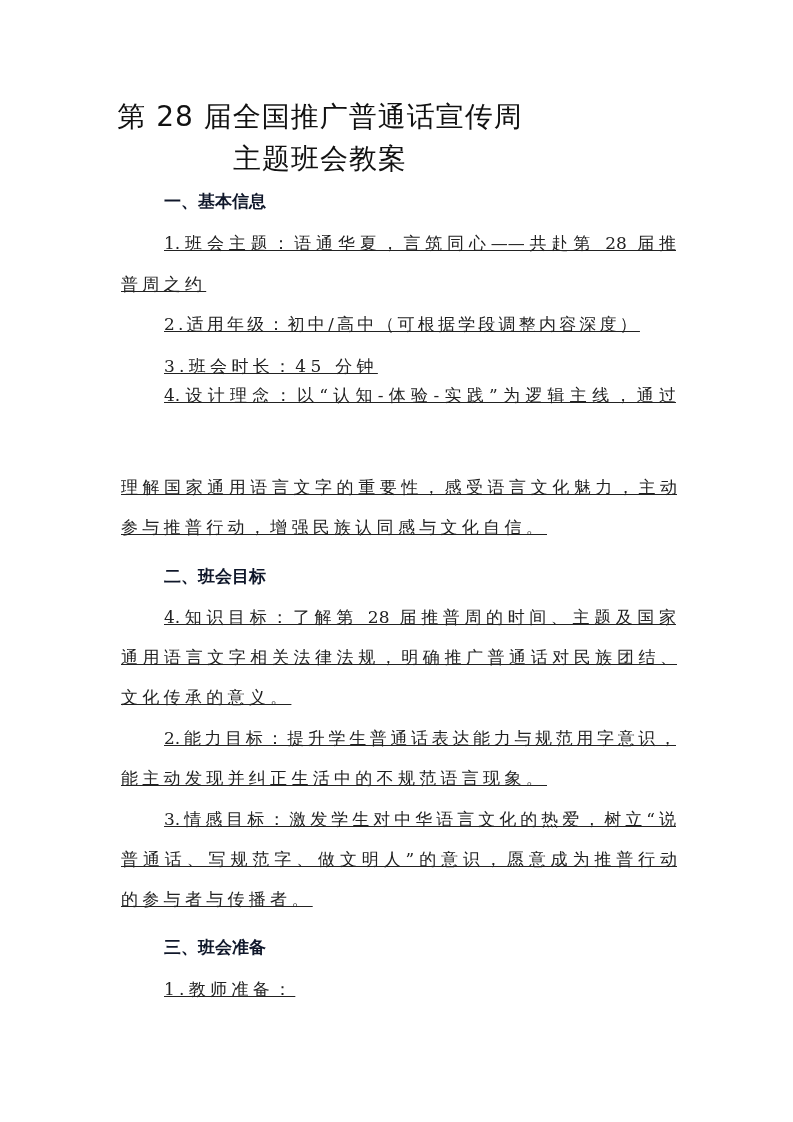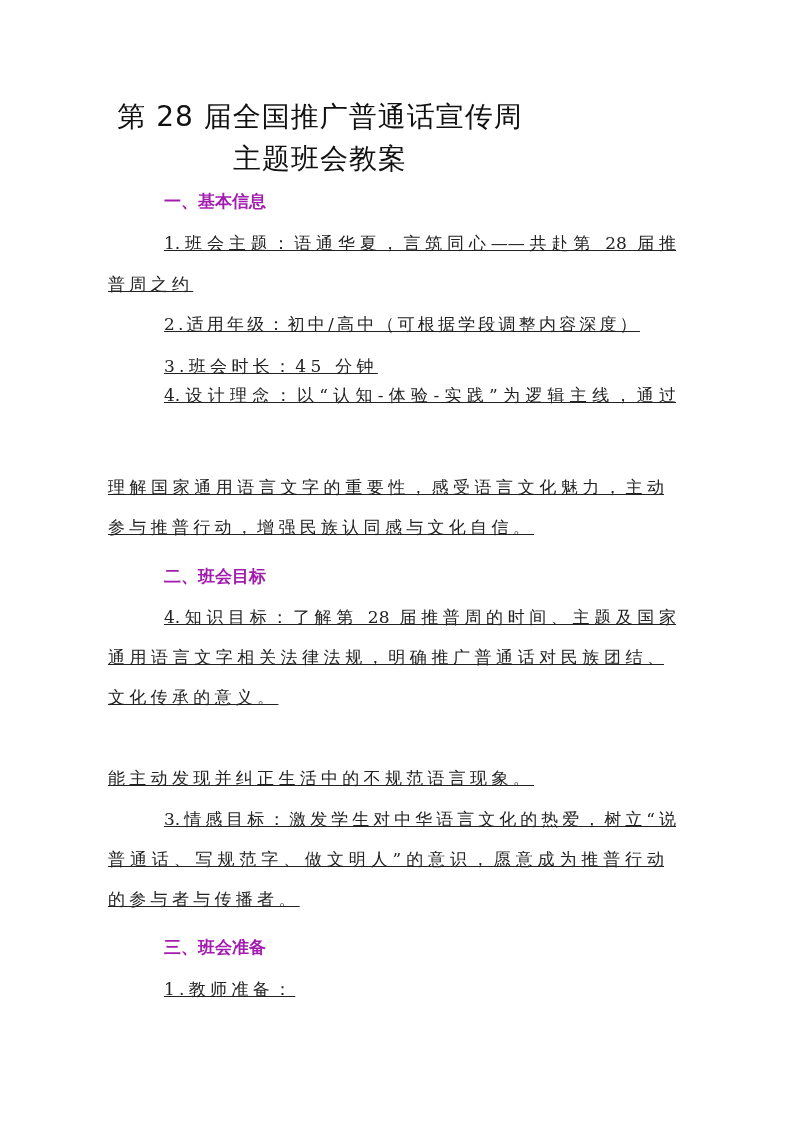--- a/index.html
+++ b/index.html
@@ -4,25 +4,25 @@
 <style>
   html, body { margin:0; padding:0; background:#ffffff; }
   body { width:793px; height:1122px; position:relative; overflow:hidden;
          font-family:"DejaVu Serif","Liberation Serif",serif; color:#111; }
   .page { position:absolute; left:0; top:0; width:793px; height:1122px; background:#fff; }
   .title { position:absolute; left:0; width:640px; text-align:center;
            font-family:"DejaVu Sans","Liberation Sans",sans-serif; font-size:28px; color:#111; letter-spacing:1px; }
   .t1 { top:98px; }
   .t2 { top:140px; }
   .h { position:absolute; left:164px; font-family:"DejaVu Sans","Liberation Sans",sans-serif;
-       font-weight:bold; font-size:17px; color:#a21caf; }
+       font-weight:bold; font-size:17px; color:#0f172a; }
   .ln { position:absolute; font-size:17px; line-height:22px; white-space:nowrap; color:#222;
         letter-spacing:4.3px;text-decoration:underline; }
   .ind { left:164px; }
-  .fl { left:108px; }
+  .fl { left:121px; }
   .jus { width:556px; text-align:justify; text-align-last:justify; letter-spacing:0; }
   .jus.ind { width:512px; }
 </style>
 </head>
 <body>
 
 <div class="page">
 
   <div class="title t1">第 28 届全国推广普通话宣传周</div>
   <div class="title t2">主题班会教案</div>
@@ -33,20 +33,21 @@
   <div class="ln ind" style="top:313px; letter-spacing:3.2px;">2.适用年级：初中/高中（可根据学段调整内容深度）</div>
   <div class="ln ind" style="top:355px;">3.班会时长：45 分钟</div>
   <div class="ln ind jus" style="top:384px;">4.设计理念：以“认知-体验-实践”为逻辑主线，通过</div>
   <div class="ln fl jus" style="top:476px;">理解国家通用语言文字的重要性，感受语言文化魅力，主动</div>
   <div class="ln fl" style="top:516px;">参与推普行动，增强民族认同感与文化自信。</div>
 
   <div class="h" style="top:565px;">二、班会目标</div>
   <div class="ln ind jus" style="top:606px;">4.知识目标：了解第 28 届推普周的时间、主题及国家</div>
   <div class="ln fl jus" style="top:646px;">通用语言文字相关法律法规，明确推广普通话对民族团结、</div>
   <div class="ln fl" style="top:686px;">文化传承的意义。</div>
+  <div class="ln ind jus" style="top:727px;">2.能力目标：提升学生普通话表达能力与规范用字意识，</div>
   <div class="ln fl" style="top:767px;">能主动发现并纠正生活中的不规范语言现象。</div>
   <div class="ln ind jus" style="top:808px;">3.情感目标：激发学生对中华语言文化的热爱，树立“说</div>
   <div class="ln fl jus" style="top:848px;">普通话、写规范字、做文明人”的意识，愿意成为推普行动</div>
   <div class="ln fl" style="top:888px;">的参与者与传播者。</div>
 
   <div class="h" style="top:936px;">三、班会准备</div>
   <div class="ln ind" style="top:978px;">1.教师准备：</div>
 
 </div>
 

